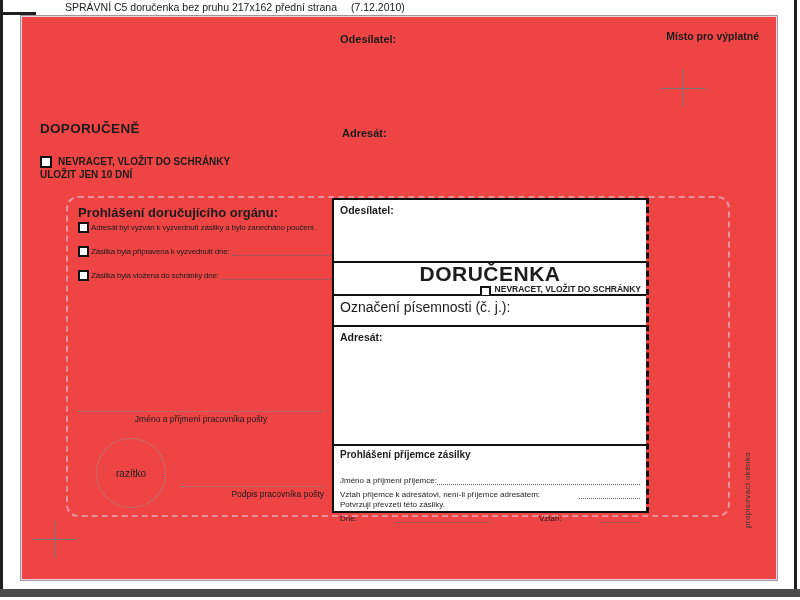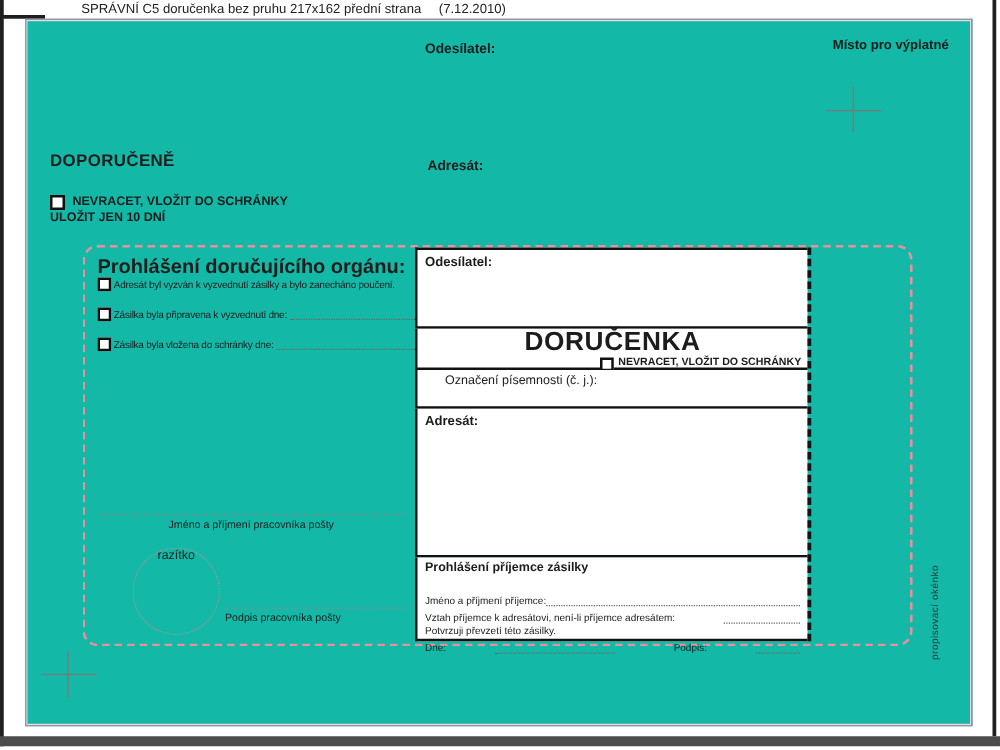--- a/index.html
+++ b/index.html
@@ -10,21 +10,21 @@
 
   
   .edge-left  { position:absolute; left:0; top:0; width:3px; height:597px; background:#1f1f1f; }
   .edge-right { position:absolute; left:794px; top:0; width:3px; height:589px; background:#1f1f1f; }
   .tl-segment { position:absolute; left:0; top:12px; width:36px; height:3px; background:#1f1f1f; }
   .bottom-bar { position:absolute; left:0; top:589px; width:800px; height:8px; background:#4c4c4c; }
 
   .doc-title { position:absolute; left:65px; top:1px; font-size:10.5px; color:#222; white-space:nowrap; }
   .doc-title .date { margin-left:14px; }
 
-  .envelope { position:absolute; left:20px; top:15px; width:758px; height:566px; background:#14b8a6;
+  .envelope { position:absolute; left:20px; top:15px; width:758px; height:566px; background:#ef4444;
               border:1px solid #a292a2; box-shadow: inset 0 0 0 1px #ead6e2; }
 
   .sender-top   { position:absolute; left:319px; top:17px;  font-size:11px; font-weight:700; }
   .postage      { position:absolute; right:18px; top:14px;  font-size:10.5px; font-weight:700; }
   .doporucene   { position:absolute; left:19px;  top:105px; font-size:13.5px; font-weight:800; letter-spacing:.3px; }
   .addressee-main{ position:absolute; left:321px; top:111px; font-size:11px; font-weight:700; }
 
   .noreturn { position:absolute; left:19px; top:139px; width:240px; }
   .noreturn .row1 { display:flex; align-items:center; gap:6px; }
   .noreturn .line { font-size:10px; font-weight:800; line-height:13px; white-space:nowrap; }
@@ -33,39 +33,39 @@
   .cbx-sm { width:11px; height:11px; border:2px solid #111; background:#fff; flex:0 0 auto; }
 
   .cross-h { position:absolute; height:1px; width:44px; background:#787878; }
   .cross-v { position:absolute; width:1px; height:37px; background:#787878; }
 
   
   .pink-zone { position:absolute; left:45px; top:180px; width:664px; height:321px;
                border:2px dashed #e8919c; border-radius:12px; }
 
   
-  .da-title { position:absolute; left:10px; top:7px; font-size:16px; font-weight:700; }
+  .da-title { position:absolute; left:10px; top:7px; font-size:13px; font-weight:700; }
   .da-row { position:absolute; left:10px; width:258px; display:flex; align-items:center; gap:2px; }
   .da-row .txt { font-size:8px; letter-spacing:-0.2px; white-space:nowrap; }
   .r1 { top:24px; } .r2 { top:48px; } .r3 { top:72px; }
   .leader { flex:1 1 auto; min-width:8px; border-bottom:1px dotted #666; height:8px; align-self:flex-end; margin-bottom:1px; }
 
   .worker-name { position:absolute; left:10px; top:213px; width:246px; border-top:1px dotted #888;
                  text-align:center; font-size:8.5px; padding-top:2px; }
-  .stamp { position:absolute; left:38px; top:240px; width:70px; height:70px; border:1.5px dotted #9a9a9a;
-           border-radius:50%; display:flex; justify-content:center; font-size:10px; color:#222; }
+  .stamp { position:absolute; left:28px; top:240px; width:70px; height:70px; border:1.5px dotted #9a9a9a;
+           border-radius:50%; display:flex; align-items:center; justify-content:center; font-size:10px; color:#222; }
   .worker-sign { position:absolute; left:112px; top:288px; width:144px; border-top:1px dotted #888;
-                 text-align:left; font-size:8.5px; padding-top:2px; }
+                 text-align:right; font-size:8.5px; padding-top:2px; }
 
   
   .cardbox { position:absolute; left:264px; width:314px; background:#fff;
              border-left:2.5px solid #111; border-bottom:2.5px solid #111; }
   .box-sender    { top:0;   height:65px; border-top:2.5px solid #111; padding:4px 6px; font-size:10.5px; font-weight:700; }
   .box-title     { top:65px; height:33px; display:flex; align-items:center; padding:0 5px;flex-direction:column; }
-  .box-doc       { top:98px; height:31px; padding:3px 22px; font-size:10px; }
+  .box-doc       { top:98px; height:31px; padding:3px 6px; font-size:14px; }
   .box-addr      { top:129px; height:119px; padding:4px 6px; font-size:10.5px; font-weight:700; }
   .box-recipient { top:248px; height:67px; padding:3px 6px 2px 6px; font-size:8px; line-height:1.25; }
 
   .card-title { font-size:21px; font-weight:800; letter-spacing:.5px; line-height:1; }
   .card-noreturn { margin-left:auto; display:flex; gap:4px; align-items:flex-start; }
   .card-noreturn .txt { text-align:right; font-size:8.5px; font-weight:800; line-height:10px; white-space:nowrap; }
   .card-noreturn .cbx-sm { margin-top:2px; }
 
   .rec-title { font-size:10px; font-weight:700; margin-bottom:14px; }
   .rec-row { display:flex; align-items:baseline; }
@@ -174,21 +174,21 @@
           <span class="rec-leader"></span>
         </div>
         <div class="rec-row gap">
           <span class="lb">Vztah příjemce k adresátovi, není-li příjemce adresátem:</span>
           <span class="rec-leader"></span>
         </div>
         <div>Potvrzuji převzetí této zásilky.</div>
         <div class="rec-row rec-date gap">
           <span class="lb">Dne:</span>
           <span class="rec-leader fixed"></span>
-          <span class="lb lb2">Podpis:</span>
+          <span class="lb lb2">Vztah:</span>
           <span class="rec-leader"></span>
         </div>
       </div>
 
       <div class="dash-vline"></div>
     </div>
 
     <div class="side-note">propisovací okénko</div>
 
   </div>

